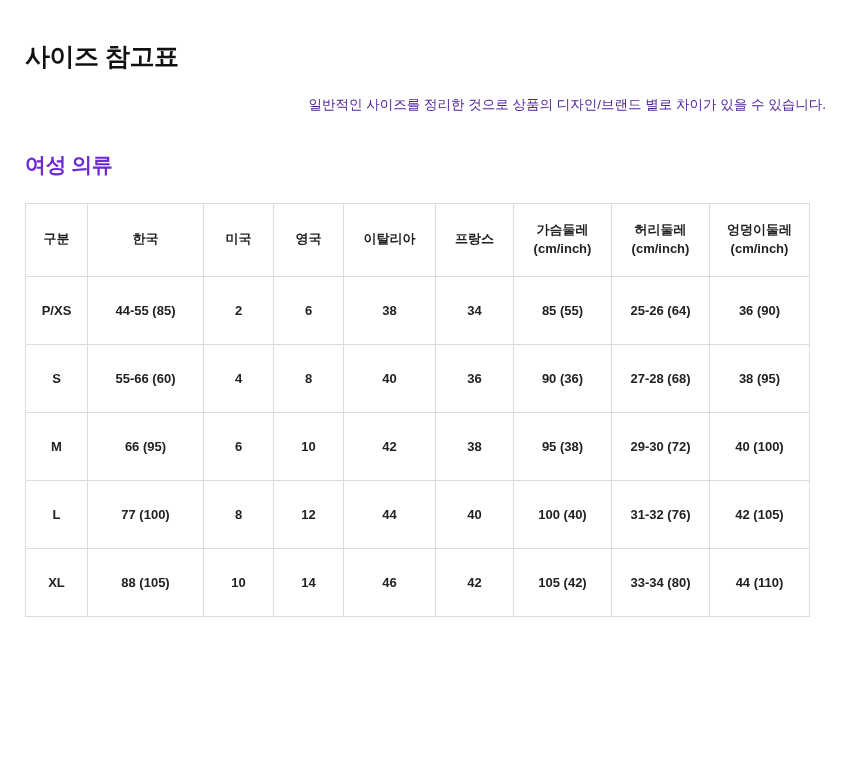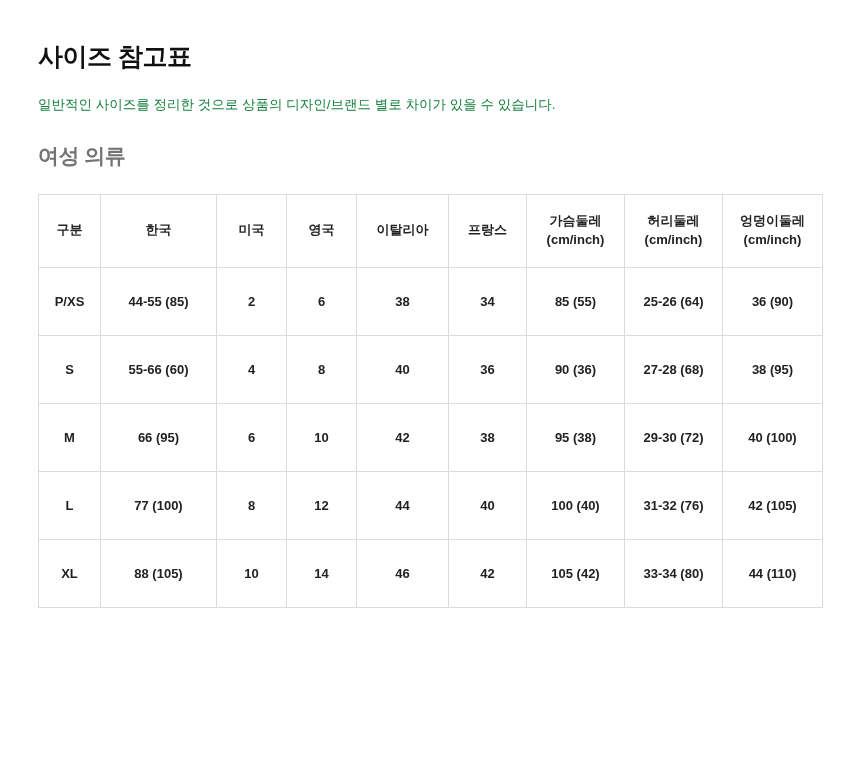--- a/index.html
+++ b/index.html
@@ -8,45 +8,46 @@
   }
   body {
     width: 860px;
     height: 772px;
     background: #ffffff;
     font-family: "Liberation Sans", "DejaVu Sans", sans-serif;
     color: #1a1a1a;
     -webkit-font-smoothing: antialiased;
   }
   .page {
-    padding: 40px 34px 0 38px;
+    padding: 40px 34px 0 25px;
     box-sizing: border-box;
   }
   .page-title {
     font-size: 25px;
     font-weight: bold;
     letter-spacing: -0.5px;
     margin: 0 0 20px 0;
     color: #111111;
   }
   .intro {
     font-size: 13.5px;
     line-height: 1.75;
-    color: #15803d;
-    margin: 0 0 25px 0;
+    color: #4c1d95;
+    margin: 0 0 34px 0;
+    text-align: right;
   }
   .intro div {
     white-space: nowrap;
   }
   .section-title {
     font-size: 21px;
     font-weight: bold;
     letter-spacing: -0.5px;
     margin: 16px 0 24px 0;
-    color: #737373;
+    color: #6d28d9;
   }
   table.size-table {
     border-collapse: collapse;
     width: 784px;
     table-layout: fixed;
   }
   table.size-table th,
   table.size-table td {
     border: 1px solid #dcdcdc;
     text-align: center;

